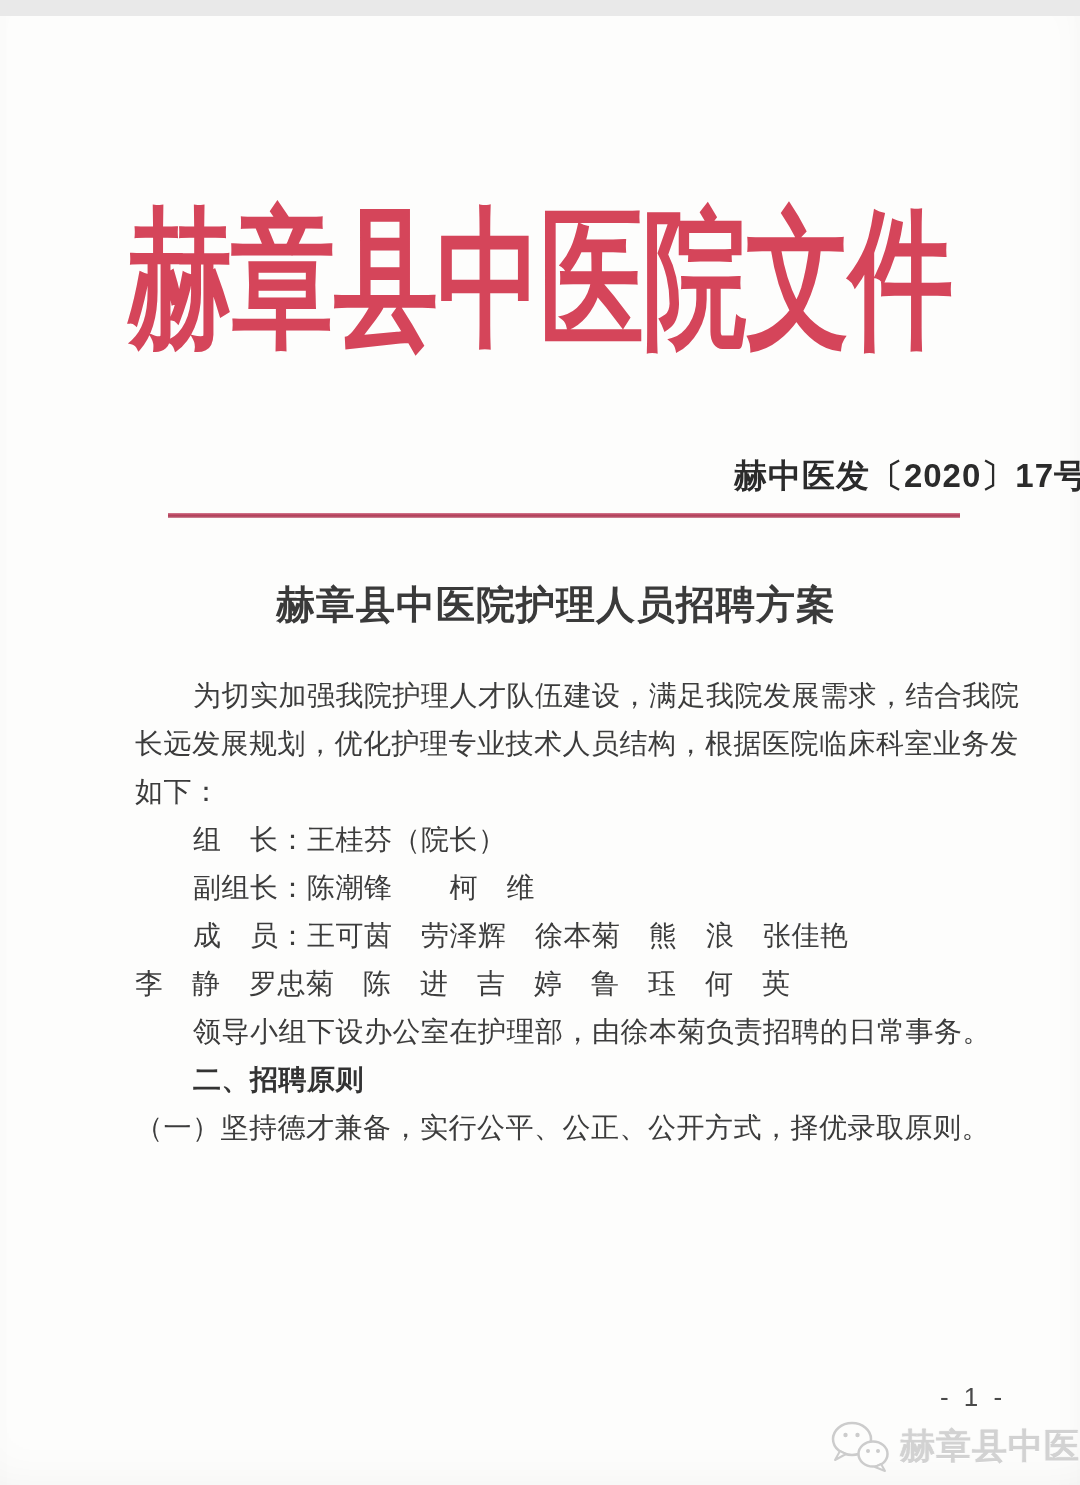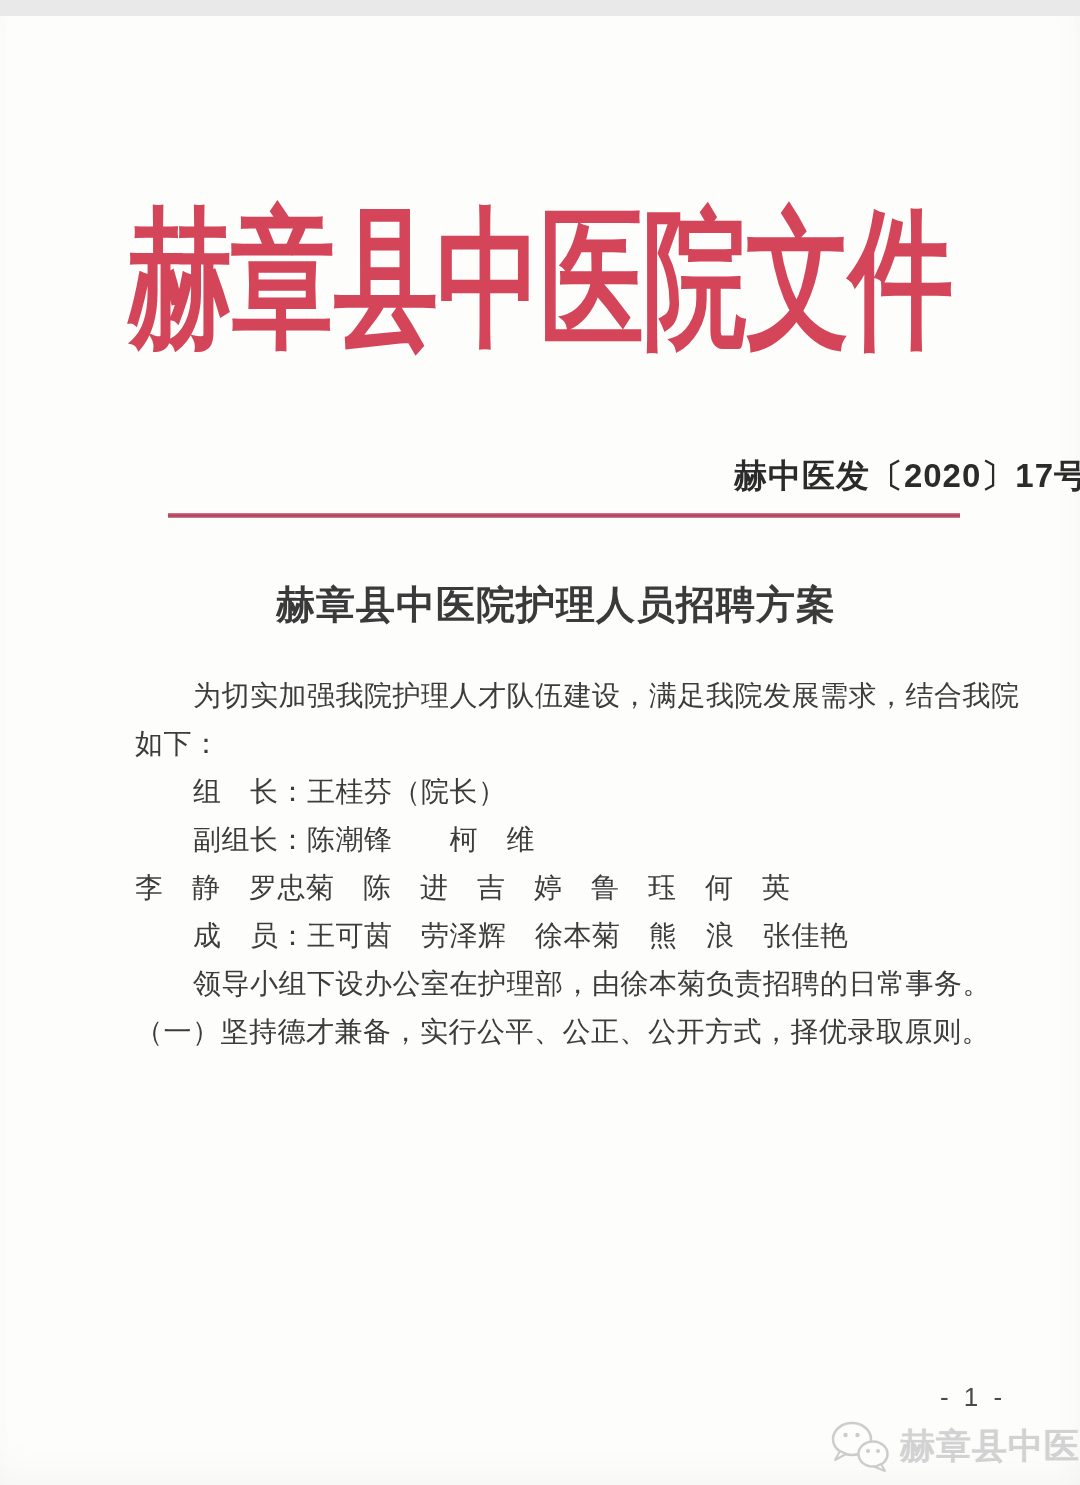--- a/index.html
+++ b/index.html
@@ -109,26 +109,28 @@
   <h1 class="masthead">赫章县中医院文件</h1>
 
   <div class="doc-number">赫中医发〔2020〕17号</div>
 
   <div class="red-line"></div>
 
   <h2 class="plan-title">赫章县中医院护理人员招聘方案</h2>
 
   <div class="body-text">
     <div class="line indent">为切实加强我院护理人才队伍建设，满足我院发展需求，结合我院</div>
+    <div class="line">长远发展规划，优化护理专业技术人员结构，根据医院临床科室业务发</div>
     <div class="line">如下：</div>
     <div class="line indent">组　长：王桂芬（院长）</div>
     <div class="line indent">副组长：陈潮锋　　柯　维</div>
+    <div class="line indent">成　员：王可茵　劳泽辉　徐本菊　熊　浪　张佳艳</div>
     <div class="line">李　静　罗忠菊　陈　进　吉　婷　鲁　珏　何　英</div>
-    <div class="line indent">成　员：王可茵　劳泽辉　徐本菊　熊　浪　张佳艳</div>
     <div class="line indent">领导小组下设办公室在护理部，由徐本菊负责招聘的日常事务。</div>
+    <div class="line indent bold">二、招聘原则</div>
     <div class="line">（一）坚持德才兼备，实行公平、公正、公开方式，择优录取原则。</div>
   </div>
 
   <div class="page-number">- 1 -</div>
 
   <div class="watermark">
     <span>
       <svg width="64" height="56" viewBox="0 0 64 56" fill="none">
         <ellipse cx="24" cy="21" rx="19" ry="16" stroke="#cccccc" stroke-width="2.5" fill="#fdfdfc"></ellipse>
         <path d="M12 33 L7 42 L18 36 Z" fill="#fdfdfc" stroke="#cccccc" stroke-width="2" stroke-linejoin="round"></path>

